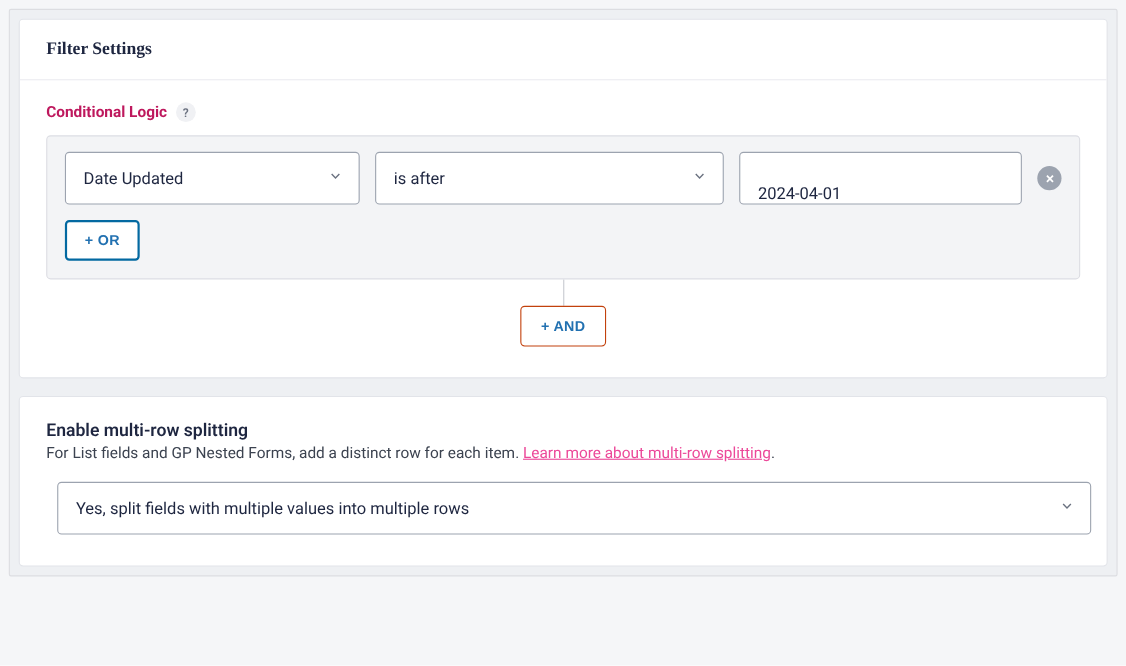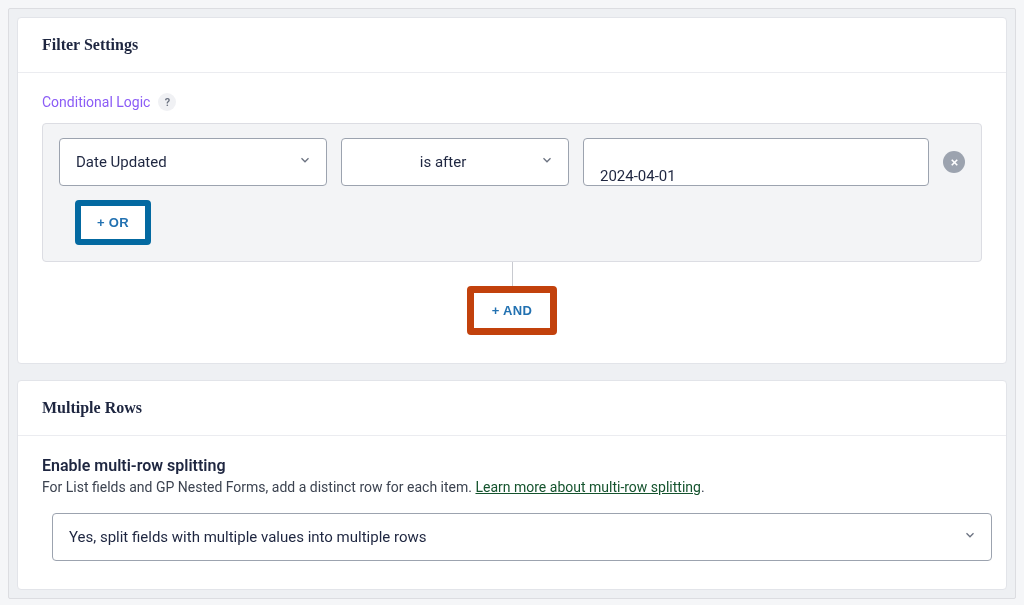--- a/index.html
+++ b/index.html
@@ -43,22 +43,22 @@
       padding: 20px 24px 28px 24px;
     }
     .section-label-row {
       display: flex;
       align-items: center;
       gap: 8px;
       margin-bottom: 12px;
     }
     .section-label {
       font-size: 14px;
-      font-weight: 400;
-      color: #8b5cf6;
+      font-weight: 700;
+      color: #be185d;
     }
     .help-badge {
       display: inline-flex;
       align-items: center;
       justify-content: center;
       width: 18px;
       height: 18px;
       border-radius: 9px;
       background: #f0f1f4;
       color: #6b7280;
@@ -89,22 +89,21 @@
       align-items: center;
       padding: 0 40px 0 16px;
       font-size: 15px;
       color: #1e2640;
       cursor: pointer;
     }
     .field-select {
       width: 268px;
     }
     .operator-select {
-      width: 228px;
-      justify-content: center;
+      width: 317px;
     }
     .value-input {
       flex: 1;
       background: #ffffff;
       border: 1px solid #9ca3af;
       border-radius: 4px;
       height: 48px;
       padding: 0 16px;
       font-size: 15px;
       color: #1e2640;
@@ -124,59 +123,58 @@
       border-radius: 11px;
       background: #9ca3af;
       display: flex;
       align-items: center;
       justify-content: center;
       cursor: pointer;
       flex-shrink: 0;
     }
     .or-btn {
       background: #ffffff;
-      border: 6px solid #0369a1;
+      border: 2px solid #0369a1;
       color: #2271b1;
       font-size: 13px;
       font-weight: 600;
       padding: 9px 16px;
       border-radius: 4px;
       cursor: pointer;
       letter-spacing: 0.3px;
-      margin-left: 16px;
     }
     .and-connector {
       display: flex;
       flex-direction: column;
       align-items: center;
       margin-top: 0;
     }
     .and-line {
       width: 1px;
       height: 24px;
       background: #c8cad0;
     }
     .and-btn {
       background: #ffffff;
-      border: 7px solid #c2410c;
+      border: 1px solid #c2410c;
       color: #2271b1;
       font-size: 13px;
       font-weight: 600;
       padding: 10px 18px;
       border-radius: 4px;
       cursor: pointer;
       letter-spacing: 0.3px;
     }
     .desc-row {
       font-size: 14px;
       color: #3c4350;
       margin-bottom: 18px;
     }
     .desc-row a {
-      color: #14532d;
+      color: #ec4899;
       text-decoration: underline;
     }
     .full-select {
       width: 100%;
       position: relative;
       background: #ffffff;
       border: 1px solid #9ca3af;
       border-radius: 4px;
       height: 48px;
       display: flex;
@@ -243,23 +241,20 @@
       </div>
 
       <div class="and-connector">
         <div class="and-line"></div>
         <button class="and-btn">+ AND</button>
       </div>
     </div>
   </div>
 
   <div class="card">
-    <div class="card-header">
-      <div class="card-title">Multiple Rows</div>
-    </div>
     <div class="card-body">
       <div class="section-label-heading">Enable multi-row splitting</div>
       <div class="desc-row">
         <span>For List fields and GP Nested Forms, add a distinct row for each item. </span><a href="#">Learn more about multi-row splitting</a><span>.</span>
       </div>
       <div class="full-select">
         <span>Yes, split fields with multiple values into multiple rows</span>
         <span class="chevron-down">
           <svg width="14" height="14" viewBox="0 0 24 24" fill="none" stroke="#6b7280" stroke-width="2.2">
               <polyline points="6 9 12 15 18 9"></polyline>

